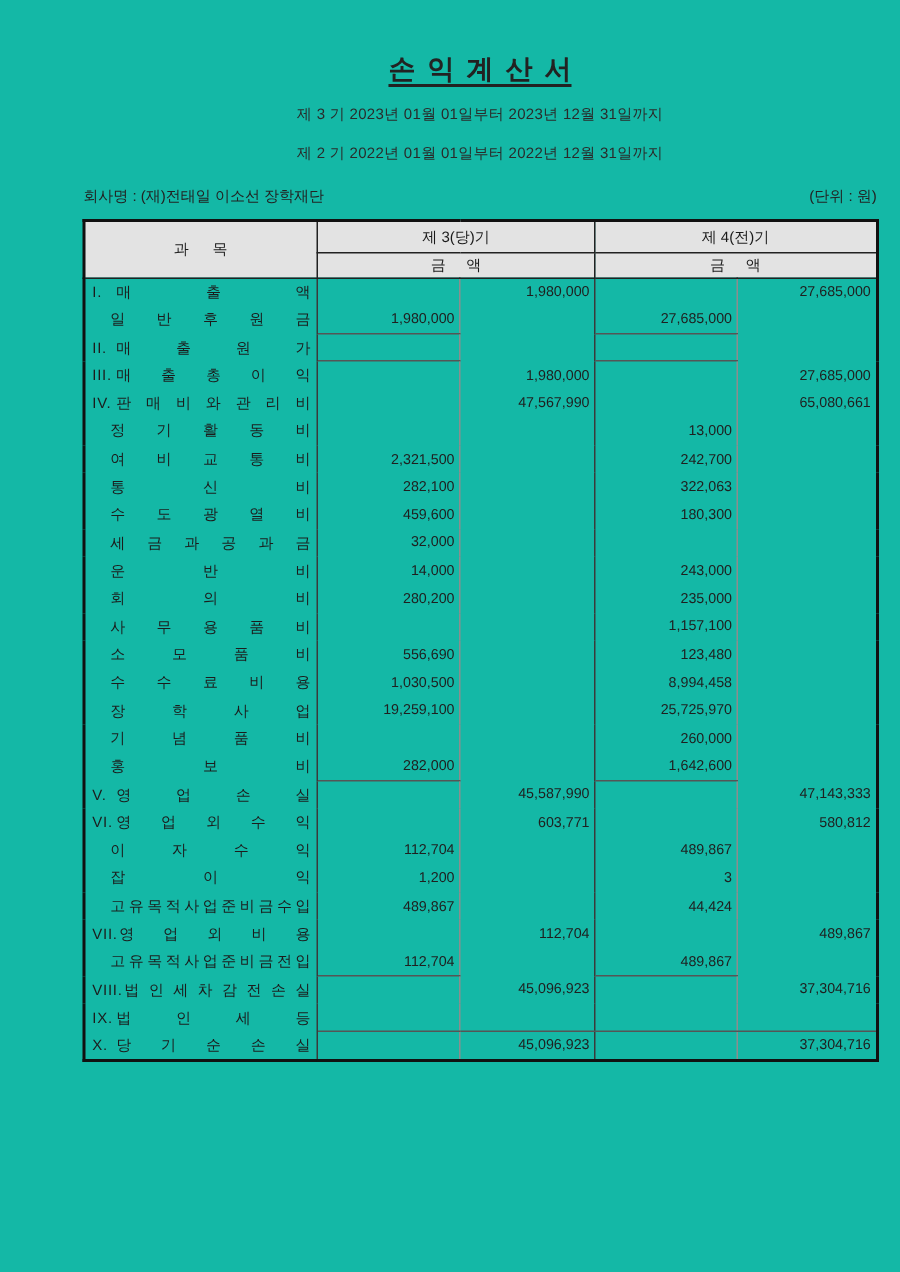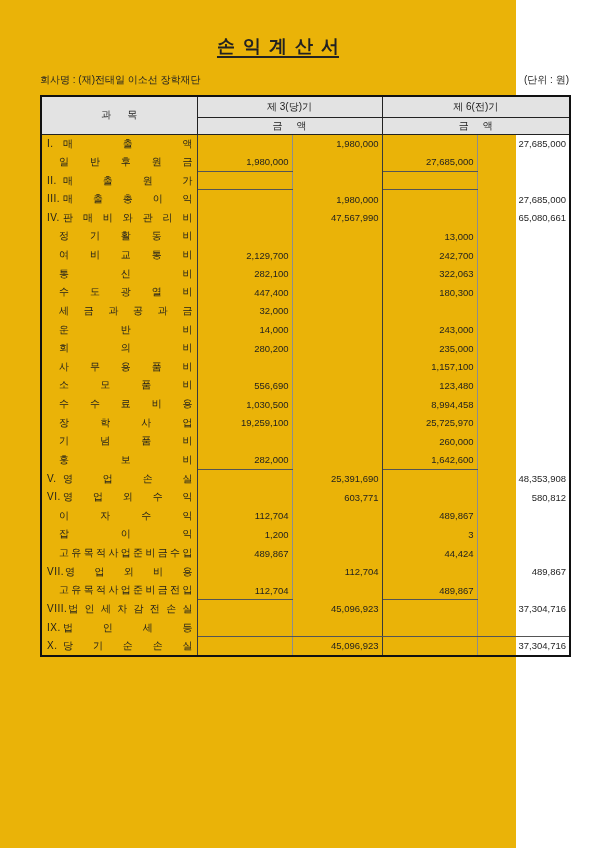--- a/index.html
+++ b/index.html
@@ -3,21 +3,21 @@
 <meta charset="utf-8">
 <style>
   * { margin: 0; padding: 0; box-sizing: border-box; }
   html, body { background: #ffffff; }
   body {
     width: 600px; height: 848px;
     font-family: "Liberation Sans", sans-serif;
     color: #1c1c1c;
     overflow: hidden;
   }
-  .page { width: 516px; height: 848px; position: relative; background: #eab308; padding-left: 40px; }
+  .page { width: 600px; height: 848px; position: relative; background: #14b8a6; padding-left: 40px; }
 
   .title {
     text-align: center;
     padding-top: 34px;
     font-size: 18px;
     font-weight: bold;
     word-spacing: 3px;
     color: #222;
   }
   .title .ul {
@@ -102,39 +102,41 @@
     display: flex;
     justify-content: space-between;
   }
   .nm span { display: inline-block; }
 </style>
 </head>
 <body>
 
 <div class="page">
   <div class="title"><span class="ul">손 익 계 산 서</span></div>
+  <div class="sub sub1">제 3 기 2023년 01월 01일부터 2023년 12월 31일까지</div>
+  <div class="sub sub2">제 2 기 2022년 01월 01일부터 2022년 12월 31일까지</div>
 
   <div class="meta-row">
     <span>회사명 : (재)전태일 이소선 장학재단</span>
     <span>(단위 : 원)</span>
   </div>
 
   <table class="fs">
     <colgroup>
       <col class="c-acct">
         <col class="c-d1">
         <col class="c-t1">
         <col class="c-d2">
         <col class="c-t2">
     </colgroup>
     <thead>
       <tr class="h1">
         <th rowspan="2" class="acct-h">과 목</th>
         <th colspan="2">제 3(당)기</th>
-        <th colspan="2">제 6(전)기</th>
+        <th colspan="2">제 4(전)기</th>
       </tr>
       <tr class="h2">
         <th colspan="2" class="amt-h">금 액</th>
         <th colspan="2" class="amt-h">금 액</th>
       </tr>
     </thead>
     <tbody>
         <tr>
           <td class="acct">
             <div class="acwrap">
@@ -245,21 +247,21 @@
             <div class="acwrap">
               <span class="nm">
                 <span>여</span>
                 <span>비</span>
                 <span>교</span>
                 <span>통</span>
                 <span>비</span>
               </span>
             </div>
           </td>
-          <td class="amt">2,129,700</td>
+          <td class="amt">2,321,500</td>
           <td class="amt"></td>
           <td class="amt">242,700</td>
           <td class="amt"></td>
         </tr>
         <tr>
           <td class="acct sub-acct">
             <div class="acwrap">
               <span class="nm">
                 <span>통</span>
                 <span>신</span>
@@ -277,21 +279,21 @@
             <div class="acwrap">
               <span class="nm">
                 <span>수</span>
                 <span>도</span>
                 <span>광</span>
                 <span>열</span>
                 <span>비</span>
               </span>
             </div>
           </td>
-          <td class="amt">447,400</td>
+          <td class="amt">459,600</td>
           <td class="amt"></td>
           <td class="amt">180,300</td>
           <td class="amt"></td>
         </tr>
         <tr>
           <td class="acct sub-acct">
             <div class="acwrap">
               <span class="nm">
                 <span>세</span>
                 <span>금</span>
@@ -440,23 +442,23 @@
               <span class="no">V.</span>
               <span class="nm">
                 <span>영</span>
                 <span>업</span>
                 <span>손</span>
                 <span>실</span>
               </span>
             </div>
           </td>
           <td class="amt"></td>
-          <td class="amt">25,391,690</td>
-          <td class="amt"></td>
-          <td class="amt">48,353,908</td>
+          <td class="amt">45,587,990</td>
+          <td class="amt"></td>
+          <td class="amt">47,143,333</td>
         </tr>
         <tr>
           <td class="acct">
             <div class="acwrap">
               <span class="no">VI.</span>
               <span class="nm">
                 <span>영</span>
                 <span>업</span>
                 <span>외</span>
                 <span>수</span>

